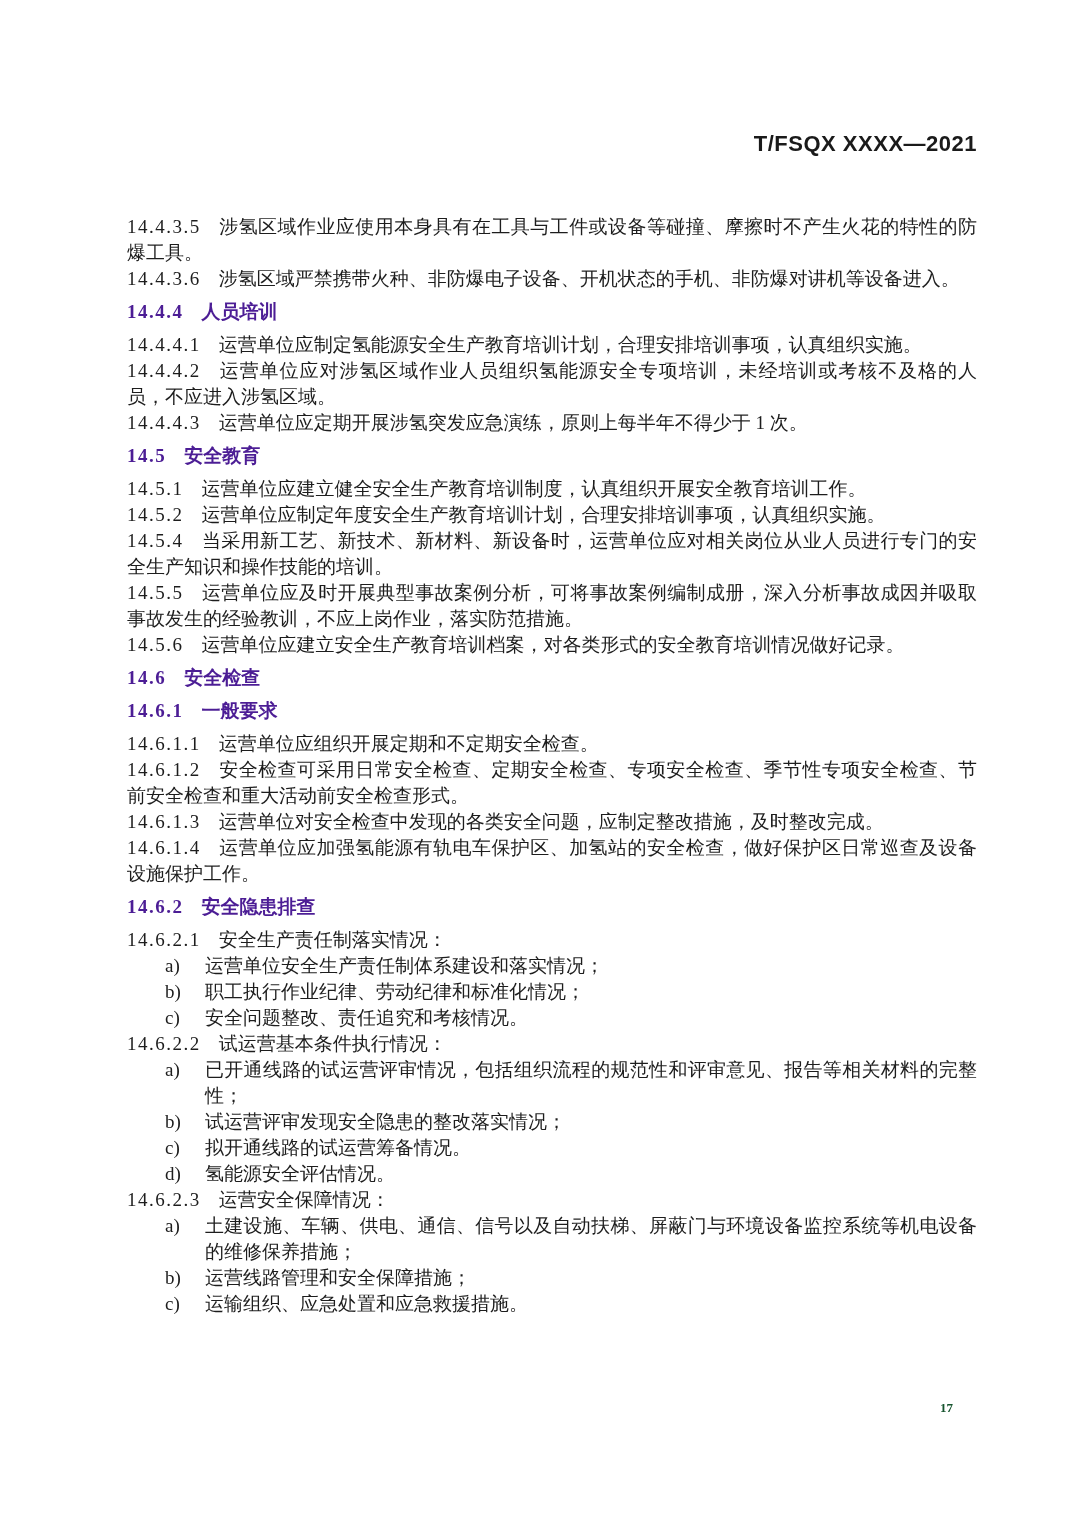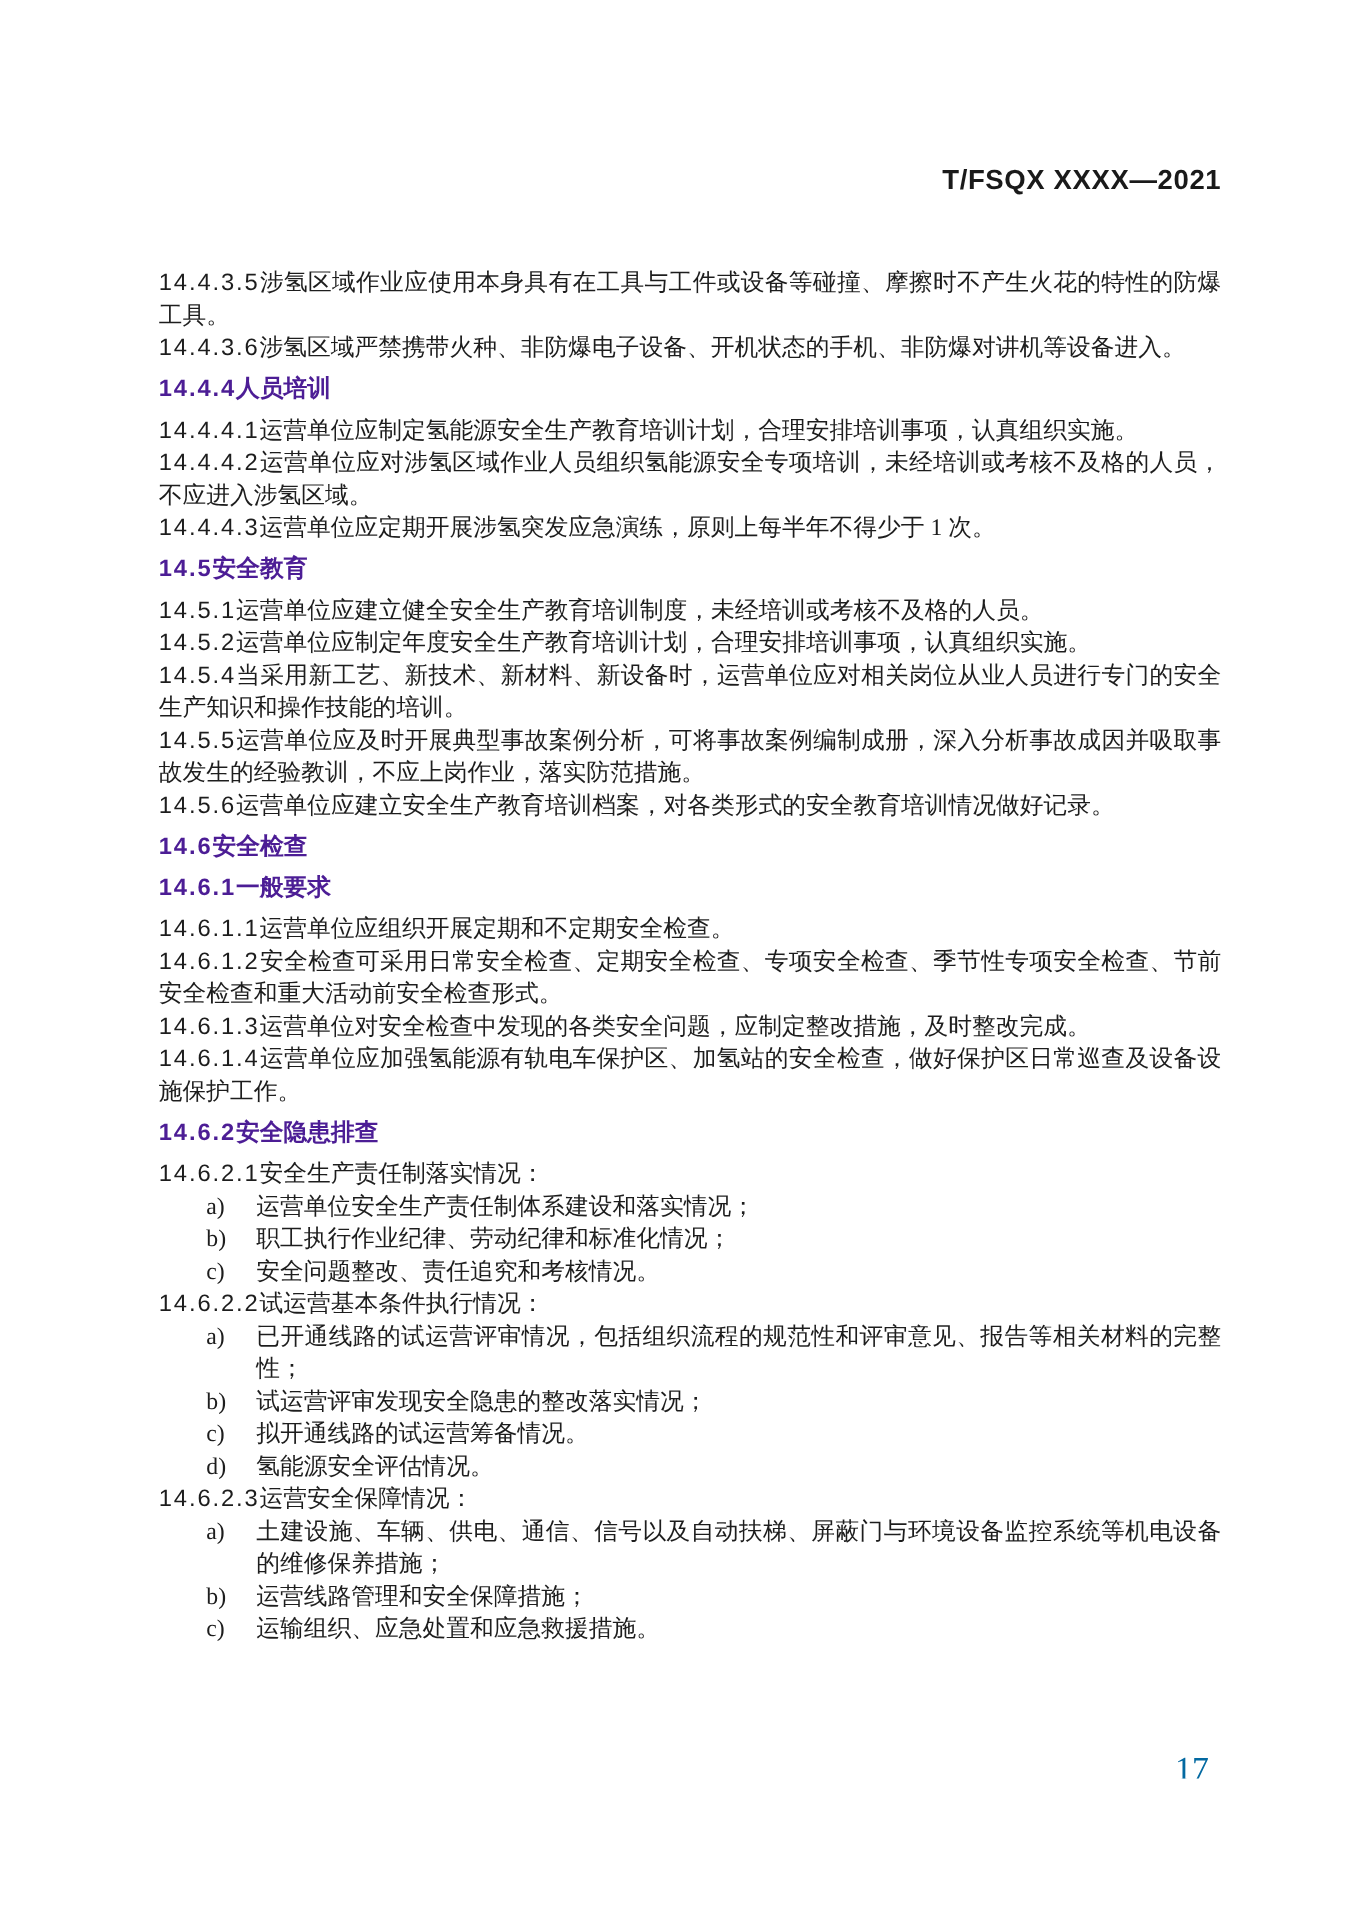--- a/index.html
+++ b/index.html
@@ -41,22 +41,23 @@
     text-align: justify;
   }
   .heading {
     margin: 7px 0;
     font-family: "Liberation Sans", "DejaVu Sans", sans-serif;
     font-weight: 700;
     color: #4c1d95;
   }
   .num {
     display: inline-block;
-    font-family: Liberation Sans, sans-serif;
+    font-family: Liberation Serif, serif;
     letter-spacing: 1.5px;
+    margin-right: 18px;
     white-space: nowrap;
   }
   .heading .num {
     font-weight: 700;
   }
   .list-item {
     display: flex;
     margin: 0 0 0 38px;
   }
   .list-item .label {
@@ -65,42 +66,43 @@
   }
   .list-item .txt {
     flex: 1 1 auto;
     text-align: justify;
   }
   .page-footer {
     position: absolute;
     top: 1400px;
     left: 940px;
     font-family: "Liberation Serif", "DejaVu Serif", serif;
-    font-size: 27px;
-    color: #0369a1;
+    font-size: 13px;
+    color: #14532d;
+    font-weight: bold;
   }
 </style>
 </head>
 <body>
 
 <div class="page">
 
   <div class="page-header">
     <span>T/FSQX XXXX—2021</span>
   </div>
 
   <main class="document-body">
       <p class="clause"><span class="num">14.4.3.5</span><span class="body-text">涉氢区域作业应使用本身具有在工具与工件或设备等碰撞、摩擦时不产生火花的特性的防爆工具。</span></p>
       <p class="clause"><span class="num">14.4.3.6</span><span class="body-text">涉氢区域严禁携带火种、非防爆电子设备、开机状态的手机、非防爆对讲机等设备进入。</span></p>
       <p class="heading"><span class="num">14.4.4</span><span class="txt">人员培训</span></p>
       <p class="clause"><span class="num">14.4.4.1</span><span class="body-text">运营单位应制定氢能源安全生产教育培训计划，合理安排培训事项，认真组织实施。</span></p>
       <p class="clause"><span class="num">14.4.4.2</span><span class="body-text">运营单位应对涉氢区域作业人员组织氢能源安全专项培训，未经培训或考核不及格的人员，不应进入涉氢区域。</span></p>
       <p class="clause"><span class="num">14.4.4.3</span><span class="body-text">运营单位应定期开展涉氢突发应急演练，原则上每半年不得少于 1 次。</span></p>
       <p class="heading"><span class="num">14.5</span><span class="txt">安全教育</span></p>
-      <p class="clause"><span class="num">14.5.1</span><span class="body-text">运营单位应建立健全安全生产教育培训制度，未经培训或考核不及格的人员。</span></p>
+      <p class="clause"><span class="num">14.5.1</span><span class="body-text">运营单位应建立健全安全生产教育培训制度，认真组织开展安全教育培训工作。</span></p>
       <p class="clause"><span class="num">14.5.2</span><span class="body-text">运营单位应制定年度安全生产教育培训计划，合理安排培训事项，认真组织实施。</span></p>
       <p class="clause"><span class="num">14.5.4</span><span class="body-text">当采用新工艺、新技术、新材料、新设备时，运营单位应对相关岗位从业人员进行专门的安全生产知识和操作技能的培训。</span></p>
       <p class="clause"><span class="num">14.5.5</span><span class="body-text">运营单位应及时开展典型事故案例分析，可将事故案例编制成册，深入分析事故成因并吸取事故发生的经验教训，不应上岗作业，落实防范措施。</span></p>
       <p class="clause"><span class="num">14.5.6</span><span class="body-text">运营单位应建立安全生产教育培训档案，对各类形式的安全教育培训情况做好记录。</span></p>
       <p class="heading"><span class="num">14.6</span><span class="txt">安全检查</span></p>
       <p class="heading"><span class="num">14.6.1</span><span class="txt">一般要求</span></p>
       <p class="clause"><span class="num">14.6.1.1</span><span class="body-text">运营单位应组织开展定期和不定期安全检查。</span></p>
       <p class="clause"><span class="num">14.6.1.2</span><span class="body-text">安全检查可采用日常安全检查、定期安全检查、专项安全检查、季节性专项安全检查、节前安全检查和重大活动前安全检查形式。</span></p>
       <p class="clause"><span class="num">14.6.1.3</span><span class="body-text">运营单位对安全检查中发现的各类安全问题，应制定整改措施，及时整改完成。</span></p>
       <p class="clause"><span class="num">14.6.1.4</span><span class="body-text">运营单位应加强氢能源有轨电车保护区、加氢站的安全检查，做好保护区日常巡查及设备设施保护工作。</span></p>

